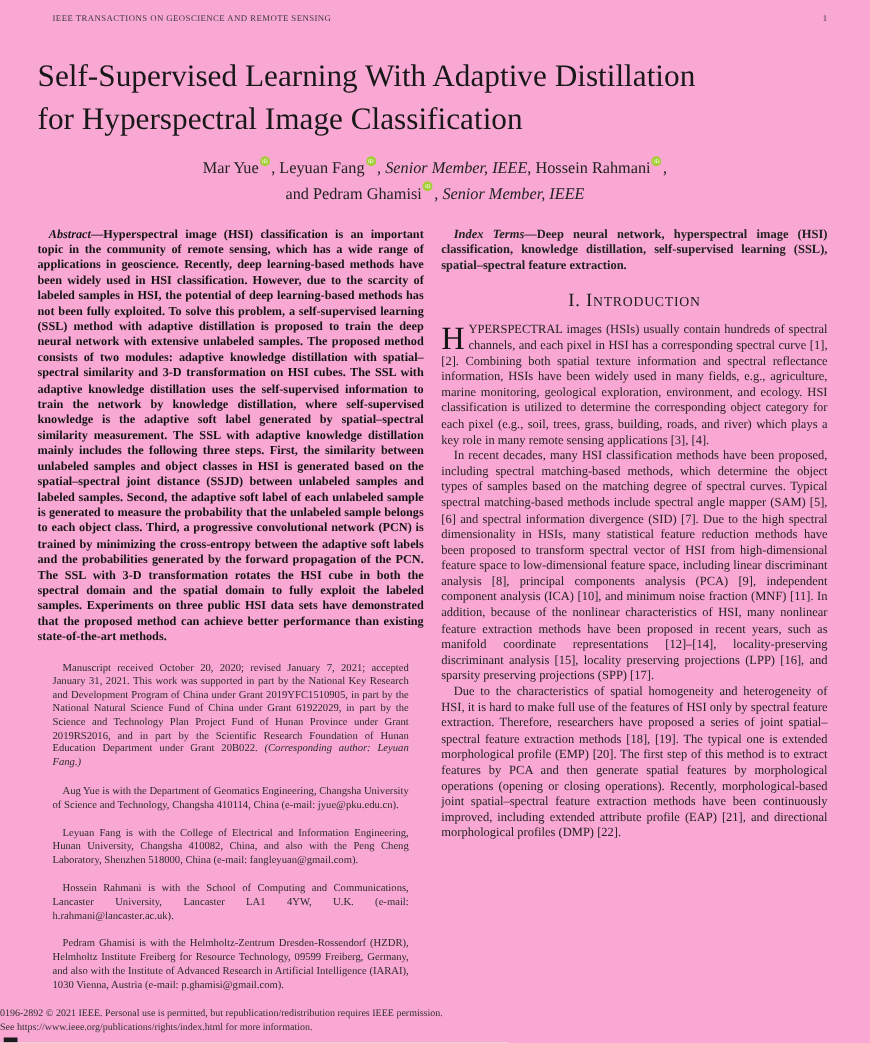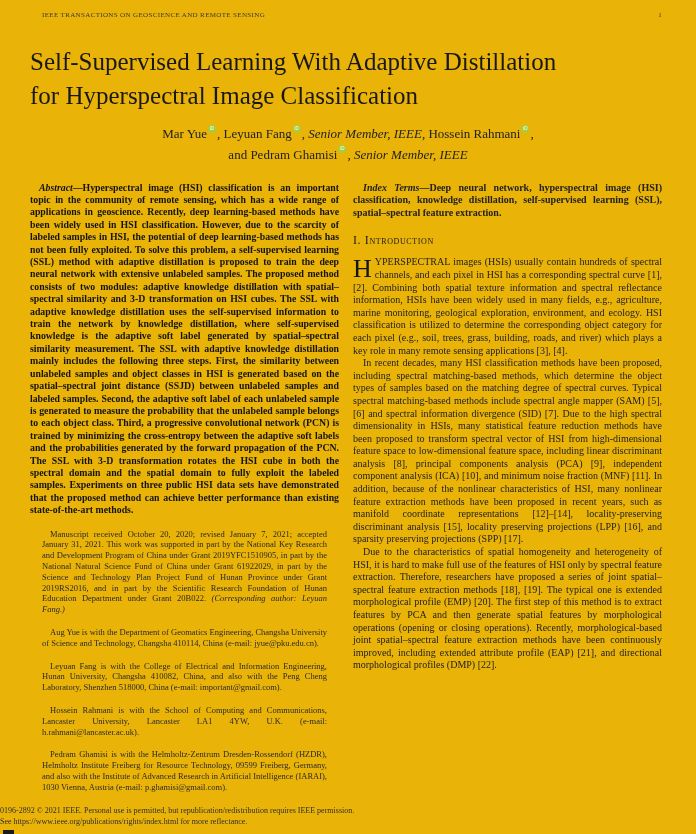--- a/index.html
+++ b/index.html
@@ -1,20 +1,20 @@
 <!DOCTYPE html>
 <html><head>
 <meta charset="utf-8">
 <style>
   html,body{margin:0;padding:0;background:#e8e8e8;}
   .page{
     position:relative;
     width:696px;height:834px;
     margin:0 auto;
-    background:#eab308;
+    background:#f9a8d4;
     box-sizing:border-box;
     padding:0 30px;
     overflow:hidden;
     font-family:"Liberation Serif","DejaVu Serif",serif;
     color:#1d1d1d;
   }
   
   .runhead-row{
     display:flex;justify-content:space-between;align-items:baseline;
     padding:11px 4px 0 12px;
@@ -49,23 +49,23 @@
   .abstract p{margin:0;text-indent:9px;}
   .lead-label{font-style:italic;}
   
   .footnotes{margin-top:11px;font-size:8.5px;line-height:10.8px;color:#2a2a2a;}
   .footnotes p{margin:12px;text-indent:8px;}
   .footnotes .ital{font-style:italic;}
   
   .index-terms{font-weight:bold;font-size:9.8px;line-height:12.4px;color:#141414;margin:0;text-indent:9px;}
   
   .sec-heading{
-    font-weight:normal;
+    text-align:center;font-weight:normal;
     font-variant:small-caps;letter-spacing:0.6px;
-    font-size:12px;margin:14px 0 8px;color:#1a1a1a;
+    font-size:15px;margin:14px 0 8px;color:#1a1a1a;
   }
   
   .body-text p{margin:0;font-size:10px;line-height:12.6px;text-indent:10px;color:#222;}
   .body-text p.first{text-indent:0;}
   .dropcap{
     float:left;font-size:26px;line-height:23px;
     padding:1px 3px 0 0;color:#161616;
   }
   
   .footer{
@@ -104,21 +104,21 @@
         <p>
           <span class="lead-label">Abstract</span><span>—Hyperspectral image (HSI) classification is an important topic in the community of remote sensing, which has a wide range of applications in geoscience. Recently, deep learning-based methods have been widely used in HSI classification. However, due to the scarcity of labeled samples in HSI, the potential of deep learning-based methods has not been fully exploited. To solve this problem, a self-supervised learning (SSL) method with adaptive distillation is proposed to train the deep neural network with extensive unlabeled samples. The proposed method consists of two modules: adaptive knowledge distillation with spatial–spectral similarity and 3-D transformation on HSI cubes. The SSL with adaptive knowledge distillation uses the self-supervised information to train the network by knowledge distillation, where self-supervised knowledge is the adaptive soft label generated by spatial–spectral similarity measurement. The SSL with adaptive knowledge distillation mainly includes the following three steps. First, the similarity between unlabeled samples and object classes in HSI is generated based on the spatial–spectral joint distance (SSJD) between unlabeled samples and labeled samples. Second, the adaptive soft label of each unlabeled sample is generated to measure the probability that the unlabeled sample belongs to each object class. Third, a progressive convolutional network (PCN) is trained by minimizing the cross-entropy between the adaptive soft labels and the probabilities generated by the forward propagation of the PCN. The SSL with 3-D transformation rotates the HSI cube in both the spectral domain and the spatial domain to fully exploit the labeled samples. Experiments on three public HSI data sets have demonstrated that the proposed method can achieve better performance than existing state-of-the-art methods.</span>
         </p>
       </div>
 
       <div class="footnotes">
         <p>
           <span>Manuscript received October 20, 2020; revised January 7, 2021; accepted January 31, 2021. This work was supported in part by the National Key Research and Development Program of China under Grant 2019YFC1510905, in part by the National Natural Science Fund of China under Grant 61922029, in part by the Science and Technology Plan Project Fund of Hunan Province under Grant 2019RS2016, and in part by the Scientific Research Foundation of Hunan Education Department under Grant 20B022. </span><span class="ital">(Corresponding author: Leyuan Fang.)</span>
         </p>
         <p>Aug Yue is with the Department of Geomatics Engineering, Changsha University of Science and Technology, Changsha 410114, China (e-mail: jyue@pku.edu.cn).</p>
-        <p>Leyuan Fang is with the College of Electrical and Information Engineering, Hunan University, Changsha 410082, China, and also with the Peng Cheng Laboratory, Shenzhen 518000, China (e-mail: important@gmail.com).</p>
+        <p>Leyuan Fang is with the College of Electrical and Information Engineering, Hunan University, Changsha 410082, China, and also with the Peng Cheng Laboratory, Shenzhen 518000, China (e-mail: fangleyuan@gmail.com).</p>
         <p>Hossein Rahmani is with the School of Computing and Communications, Lancaster University, Lancaster LA1 4YW, U.K. (e-mail: h.rahmani@lancaster.ac.uk).</p>
         <p>Pedram Ghamisi is with the Helmholtz-Zentrum Dresden-Rossendorf (HZDR), Helmholtz Institute Freiberg for Resource Technology, 09599 Freiberg, Germany, and also with the Institute of Advanced Research in Artificial Intelligence (IARAI), 1030 Vienna, Austria (e-mail: p.ghamisi@gmail.com).</p>
         <p>Digital Object Identifier 15.3413/TGRS.2021.3057768</p>
       </div>
     </div>
 
     <div class="col body-text">
       <p class="index-terms">
         <span class="lead-label">Index Terms</span><span>—Deep neural network, hyperspectral image (HSI) classification, knowledge distillation, self-supervised learning (SSL), spatial–spectral feature extraction.</span>
       </p>
@@ -129,18 +129,18 @@
         <span class="dropcap">H</span><span>YPERSPECTRAL images (HSIs) usually contain hundreds of spectral channels, and each pixel in HSI has a corresponding spectral curve [1], [2]. Combining both spatial texture information and spectral reflectance information, HSIs have been widely used in many fields, e.g., agriculture, marine monitoring, geological exploration, environment, and ecology. HSI classification is utilized to determine the corresponding object category for each pixel (e.g., soil, trees, grass, building, roads, and river) which plays a key role in many remote sensing applications [3], [4].</span>
       </p>
       <p>In recent decades, many HSI classification methods have been proposed, including spectral matching-based methods, which determine the object types of samples based on the matching degree of spectral curves. Typical spectral matching-based methods include spectral angle mapper (SAM) [5], [6] and spectral information divergence (SID) [7]. Due to the high spectral dimensionality in HSIs, many statistical feature reduction methods have been proposed to transform spectral vector of HSI from high-dimensional feature space to low-dimensional feature space, including linear discriminant analysis [8], principal components analysis (PCA) [9], independent component analysis (ICA) [10], and minimum noise fraction (MNF) [11]. In addition, because of the nonlinear characteristics of HSI, many nonlinear feature extraction methods have been proposed in recent years, such as manifold coordinate representations [12]–[14], locality-preserving discriminant analysis [15], locality preserving projections (LPP) [16], and sparsity preserving projections (SPP) [17].</p>
       <p>Due to the characteristics of spatial homogeneity and heterogeneity of HSI, it is hard to make full use of the features of HSI only by spectral feature extraction. Therefore, researchers have proposed a series of joint spatial–spectral feature extraction methods [18], [19]. The typical one is extended morphological profile (EMP) [20]. The first step of this method is to extract features by PCA and then generate spatial features by morphological operations (opening or closing operations). Recently, morphological-based joint spatial–spectral feature extraction methods have been continuously improved, including extended attribute profile (EAP) [21], and directional morphological profiles (DMP) [22].</p>
     </div>
 
   </div>
 
   <div class="footer">
     <span>0196-2892 © 2021 IEEE. Personal use is permitted, but republication/redistribution requires IEEE permission.</span><br>
-    <span>See </span><span>https://www.ieee.org/publications/rights/index.html</span><span> for more reflectance.</span>
+    <span>See </span><span>https://www.ieee.org/publications/rights/index.html</span><span> for more information.</span>
   </div>
 
   <div class="scan-artifact"></div>
 
 </div>
 
 </body></html>

